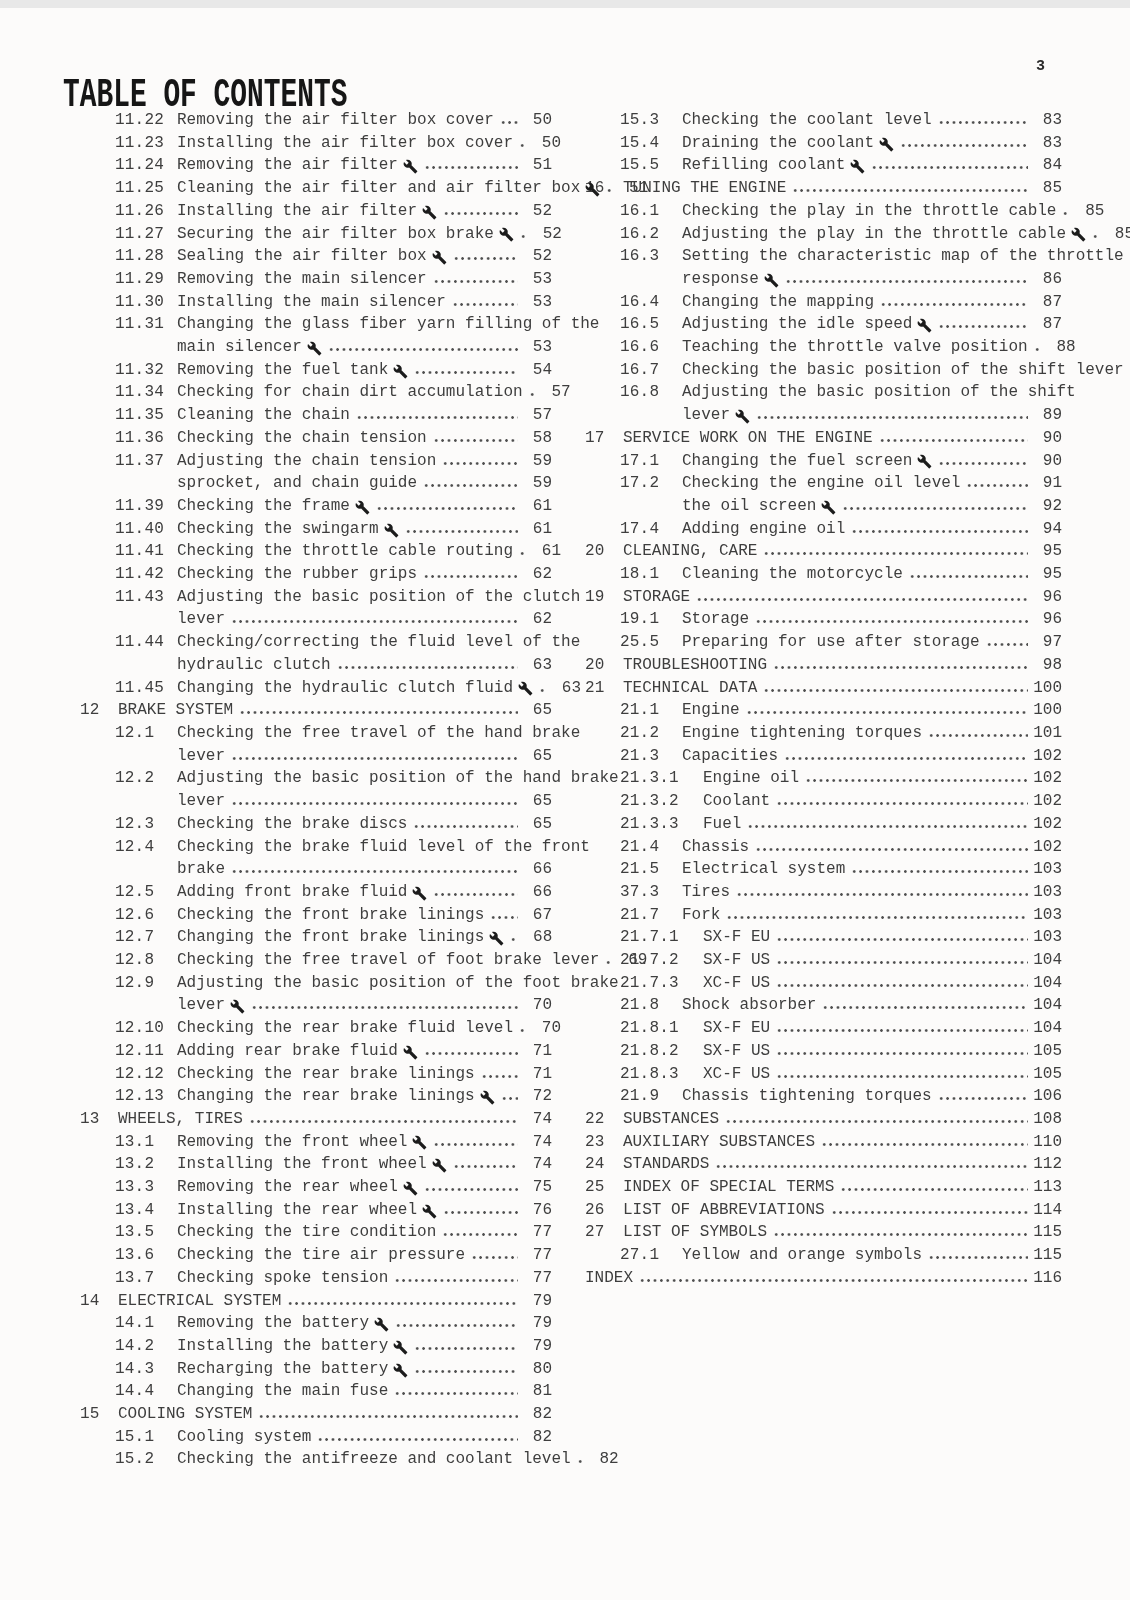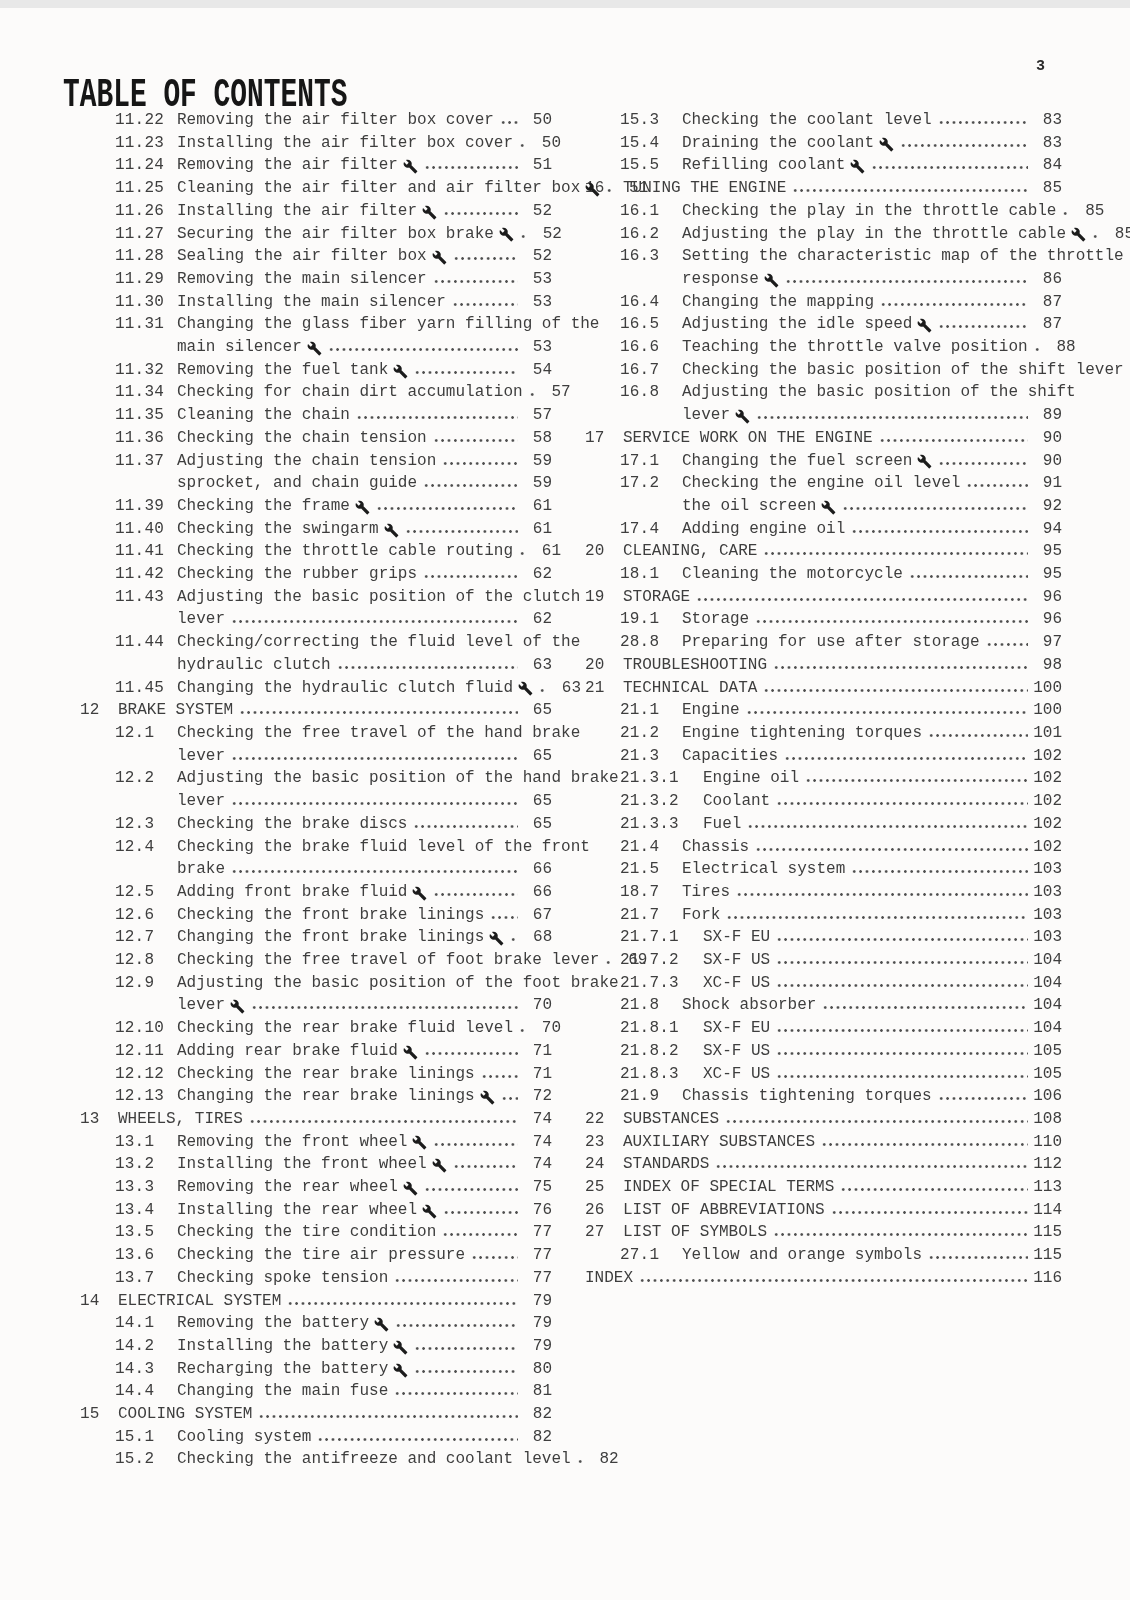--- a/index.html
+++ b/index.html
@@ -821,21 +821,21 @@
         <div class="entry level1">
           <div class="row">
             <span class="num">19.1</span>
             <span class="txt">Storage</span>
             <span class="leader"></span>
             <span class="page-no">96</span>
           </div>
         </div>
         <div class="entry level1">
           <div class="row">
-            <span class="num">28.8</span>
+            <span class="num">25.5</span>
             <span class="txt">Preparing for use after storage</span>
             <span class="leader"></span>
             <span class="page-no">97</span>
           </div>
         </div>
         <div class="entry level0">
           <div class="row">
             <span class="num">20</span>
             <span class="txt">TROUBLESHOOTING</span>
             <span class="leader"></span>
@@ -909,21 +909,21 @@
         <div class="entry level1">
           <div class="row">
             <span class="num">21.5</span>
             <span class="txt">Electrical system</span>
             <span class="leader"></span>
             <span class="page-no">103</span>
           </div>
         </div>
         <div class="entry level1">
           <div class="row">
-            <span class="num">18.7</span>
+            <span class="num">37.3</span>
             <span class="txt">Tires</span>
             <span class="leader"></span>
             <span class="page-no">103</span>
           </div>
         </div>
         <div class="entry level1">
           <div class="row">
             <span class="num">21.7</span>
             <span class="txt">Fork</span>
             <span class="leader"></span>

